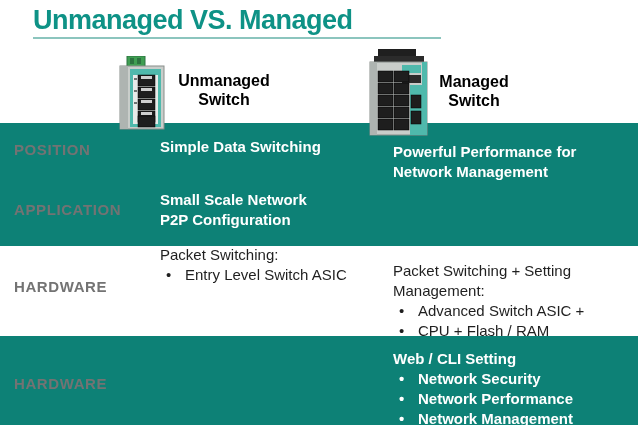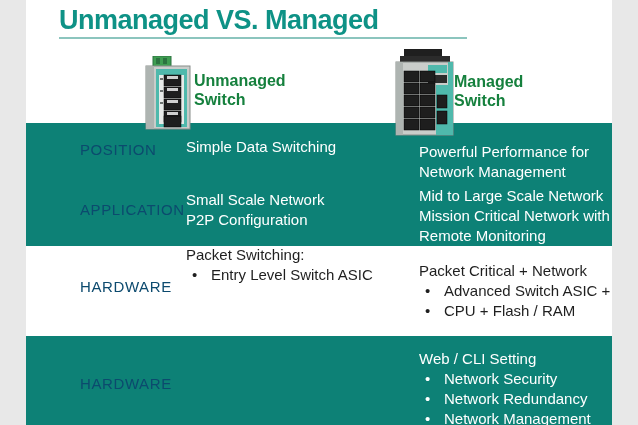--- a/index.html
+++ b/index.html
@@ -1,55 +1,55 @@
 <!DOCTYPE html>
 <html><head>
 <meta charset="utf-8">
 <style>
   * { margin:0; padding:0; box-sizing:border-box; }
   body { background:#e8e8e8; font-family:"Liberation Sans", sans-serif; }
   .slide {
-    position:relative; width:586px; height:425px; background:#ffffff;
+    position:relative; width:638px; height:425px; background:#ffffff;
     overflow:hidden; margin:0 auto;
   }
   .title {
     position:absolute; left:33px; top:5px;
     font-size:27px; font-weight:bold; letter-spacing:-0.5px;
     color:#0e9286; white-space:nowrap;
   }
   .title-rule {
     position:absolute; left:33px; top:37px; width:408px; height:2px;
     background:#8cc5be;
   }
   .band { position:absolute; left:0; width:638px; background:#0d8176; }
   .band1 { top:123px; height:123px; }
   .band2 { top:336px; height:89px; }
 
   .switch-img { position:absolute; }
   .switch-img.unmanaged { left:118px; top:56px; }
   .switch-img.managed { left:366px; top:49px; }
 
   .product-label {
-    position:absolute; text-align:left; font-weight:bold;
-    font-size:16px; line-height:19px; color:#15803d; white-space:pre-line;
+    position:absolute; text-align:center; font-weight:bold;
+    font-size:16px; line-height:19px; color:#000000; white-space:pre-line;
   }
   .product-label.unmanaged { left:168px; top:71px; width:112px; }
   .product-label.managed { left:428px; top:72px; width:92px; }
 
   .cat {
     position:absolute; left:14px; width:140px;
-    font-size:15px; font-weight:normal; letter-spacing:0.6px;
-    color:#0c4a6e; white-space:nowrap;margin-left:40px;
+    font-size:15px; font-weight:bold; letter-spacing:0.6px;
+    color:#737373; white-space:nowrap;
   }
   .cell {
     position:absolute; font-size:15px; line-height:20px;
   }
   .cell.col-un { left:160px; width:226px; }
   .cell.col-man { left:393px; width:242px;margin-top:10px; }
-  .on-teal { color:#ffffff; }
+  .on-teal { color:#ffffff;font-weight:bold; }
   .on-white { color:#1f1f1f; }
   .b { position:relative; padding-left:25px; }
   .b::before { content:"\2022"; position:absolute; left:6px; }
 </style>
 </head>
 <body>
 
 <div class="slide">
 
   <div class="title">Unmanaged VS. Managed</div>
@@ -122,39 +122,35 @@
   </div>
   <div class="cell col-man on-teal" style="top:132px">
     <div>Powerful Performance for</div>
     <div>Network Management</div>
   </div>
 
   <div class="cell col-un on-teal" style="top:190px">
     <div>Small Scale Network</div>
     <div>P2P Configuration</div>
   </div>
-  <div class="cell col-man on-teal" style="top:176px">
-    <div>Mid to Large Scale Network</div>
-    <div>Mission Critical Network with</div>
-    <div>Remote Monitoring</div>
-  </div>
 
   <div class="cell col-un on-white" style="top:245px">
     <div>Packet Switching:</div>
     <div class="b">Entry Level Switch ASIC</div>
   </div>
   <div class="cell col-man on-white" style="top:251px">
-    <div>Packet Critical + Network</div>
+    <div>Packet Switching + Setting</div>
+    <div>Management:</div>
     <div class="b">Advanced Switch ASIC +</div>
     <div class="b">CPU + Flash / RAM</div>
   </div>
 
   <div class="cell col-un on-teal" style="top:362px">
   </div>
   <div class="cell col-man on-teal" style="top:339px">
     <div>Web / CLI Setting</div>
     <div class="b">Network Security</div>
-    <div class="b">Network Redundancy</div>
+    <div class="b">Network Performance</div>
     <div class="b">Network Management</div>
     <div class="b">Traffic Prioritization</div>
   </div>
 
 </div>
 
 </body></html>

